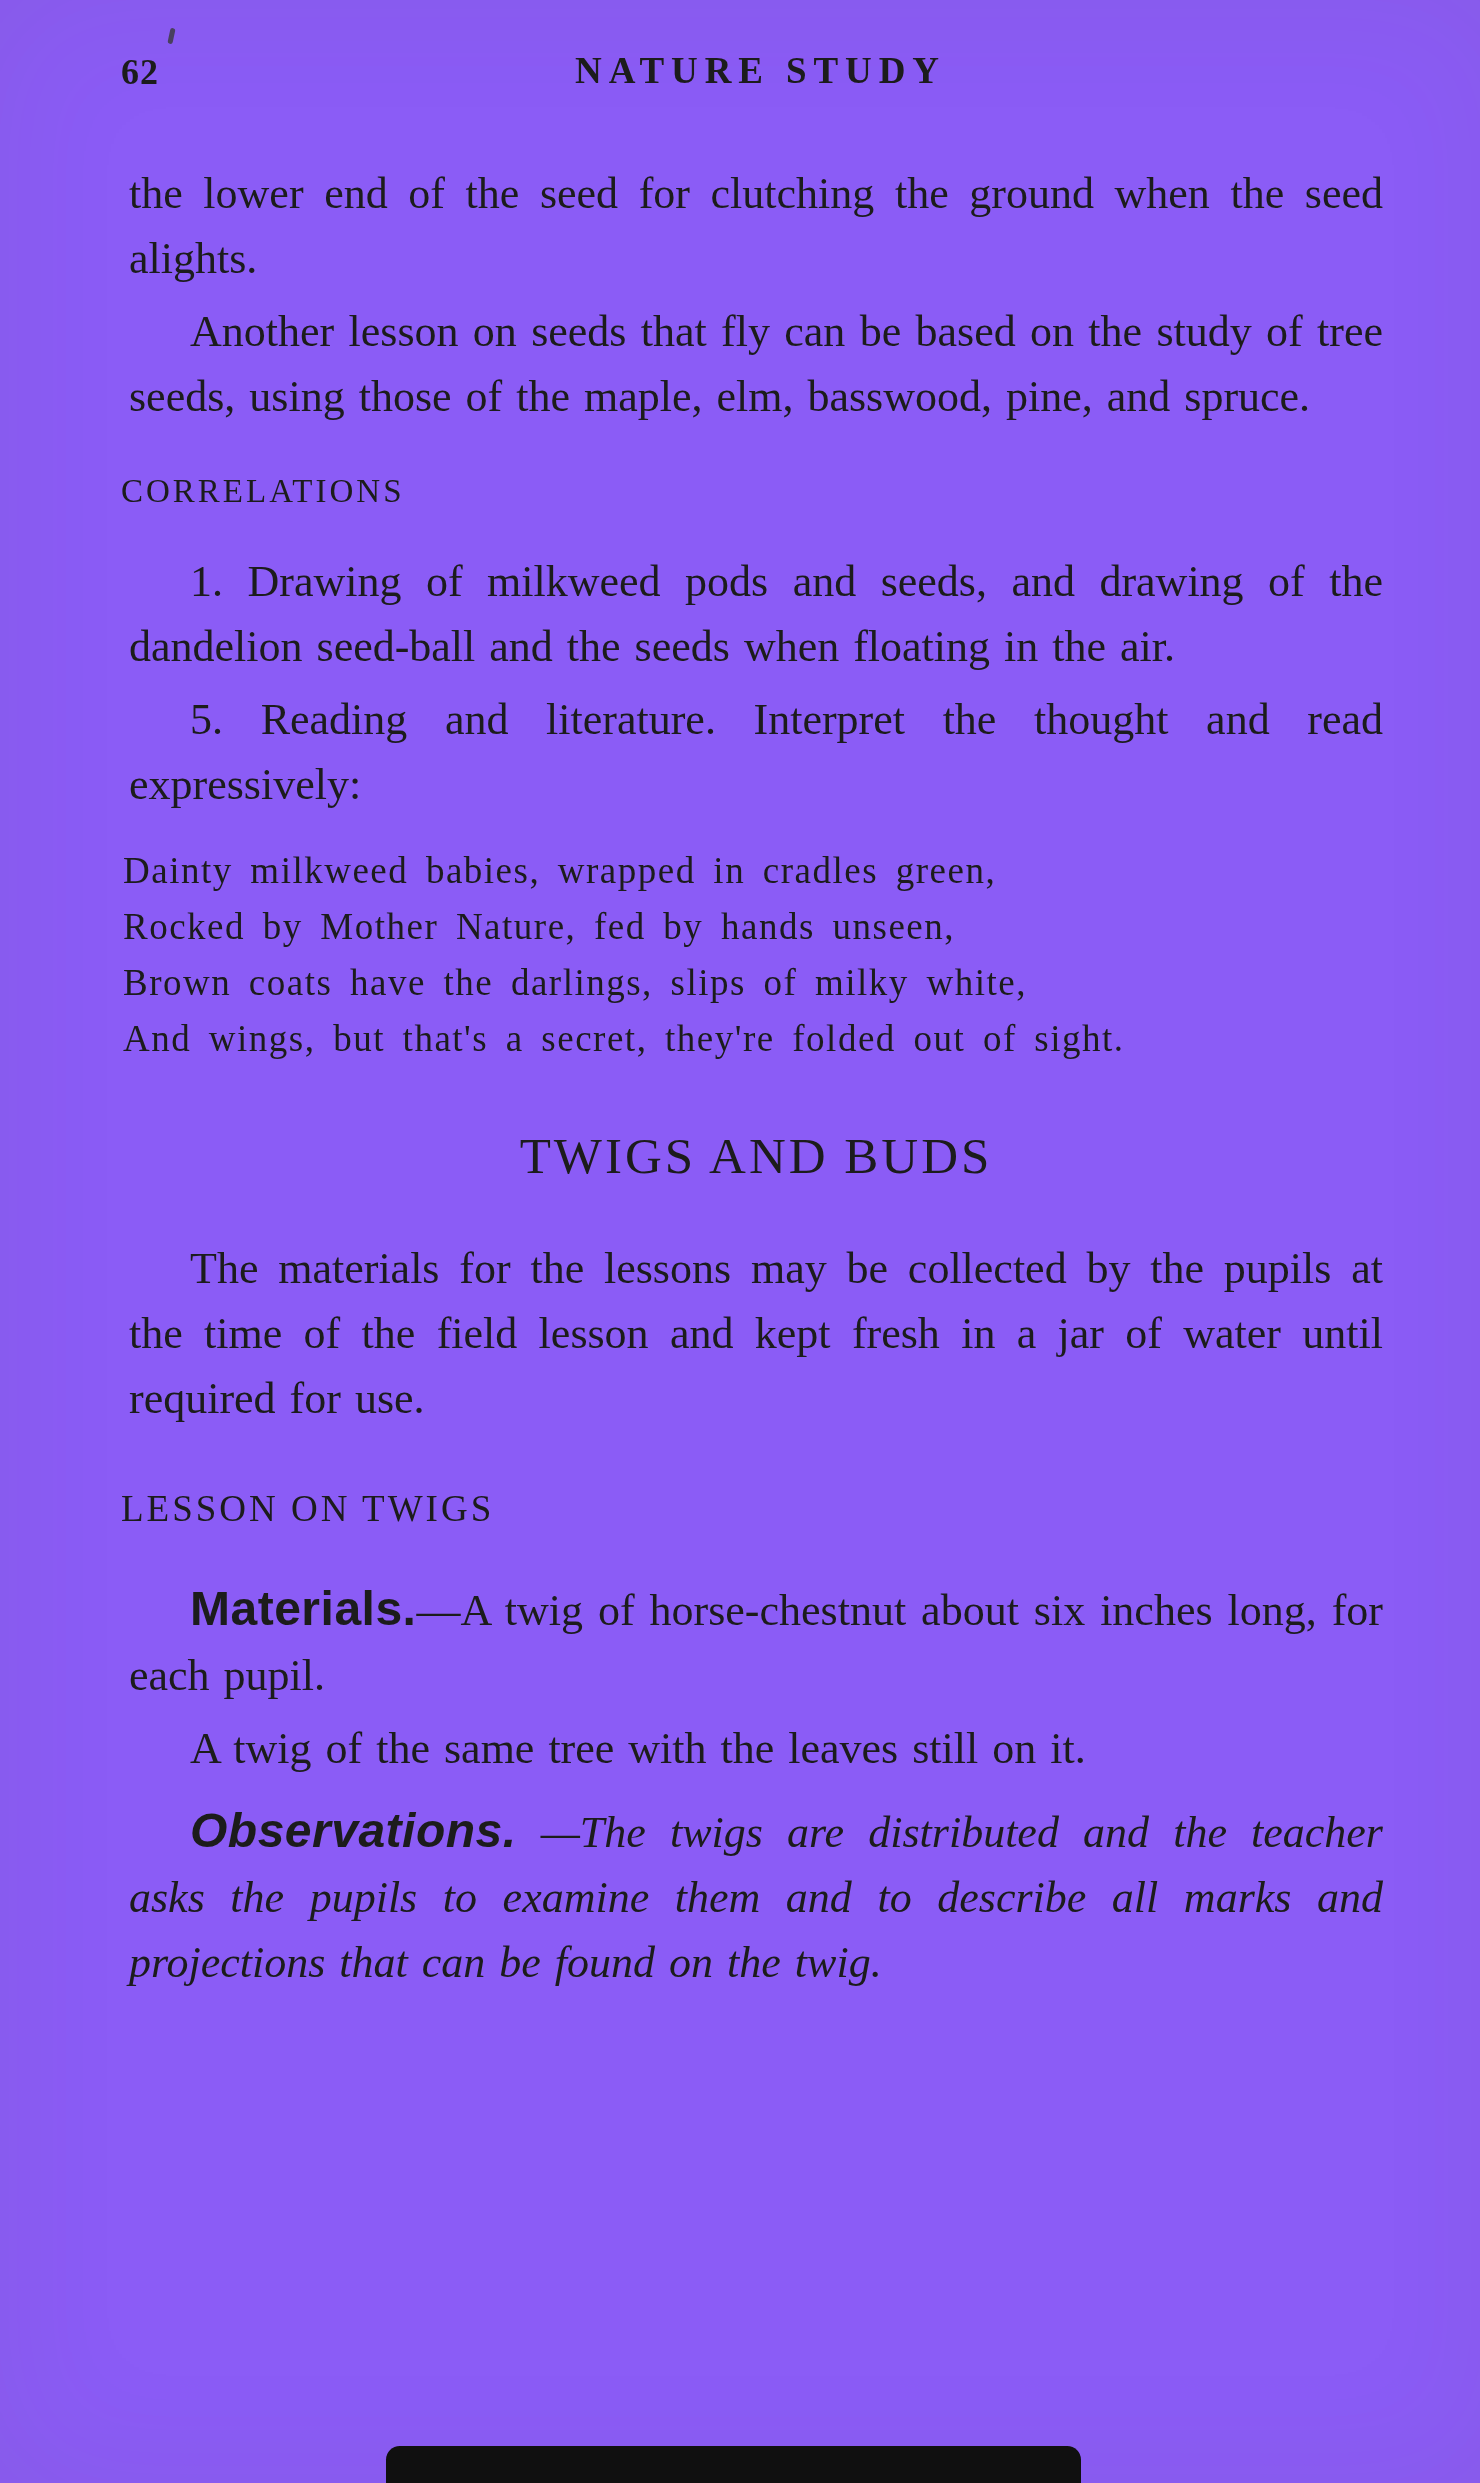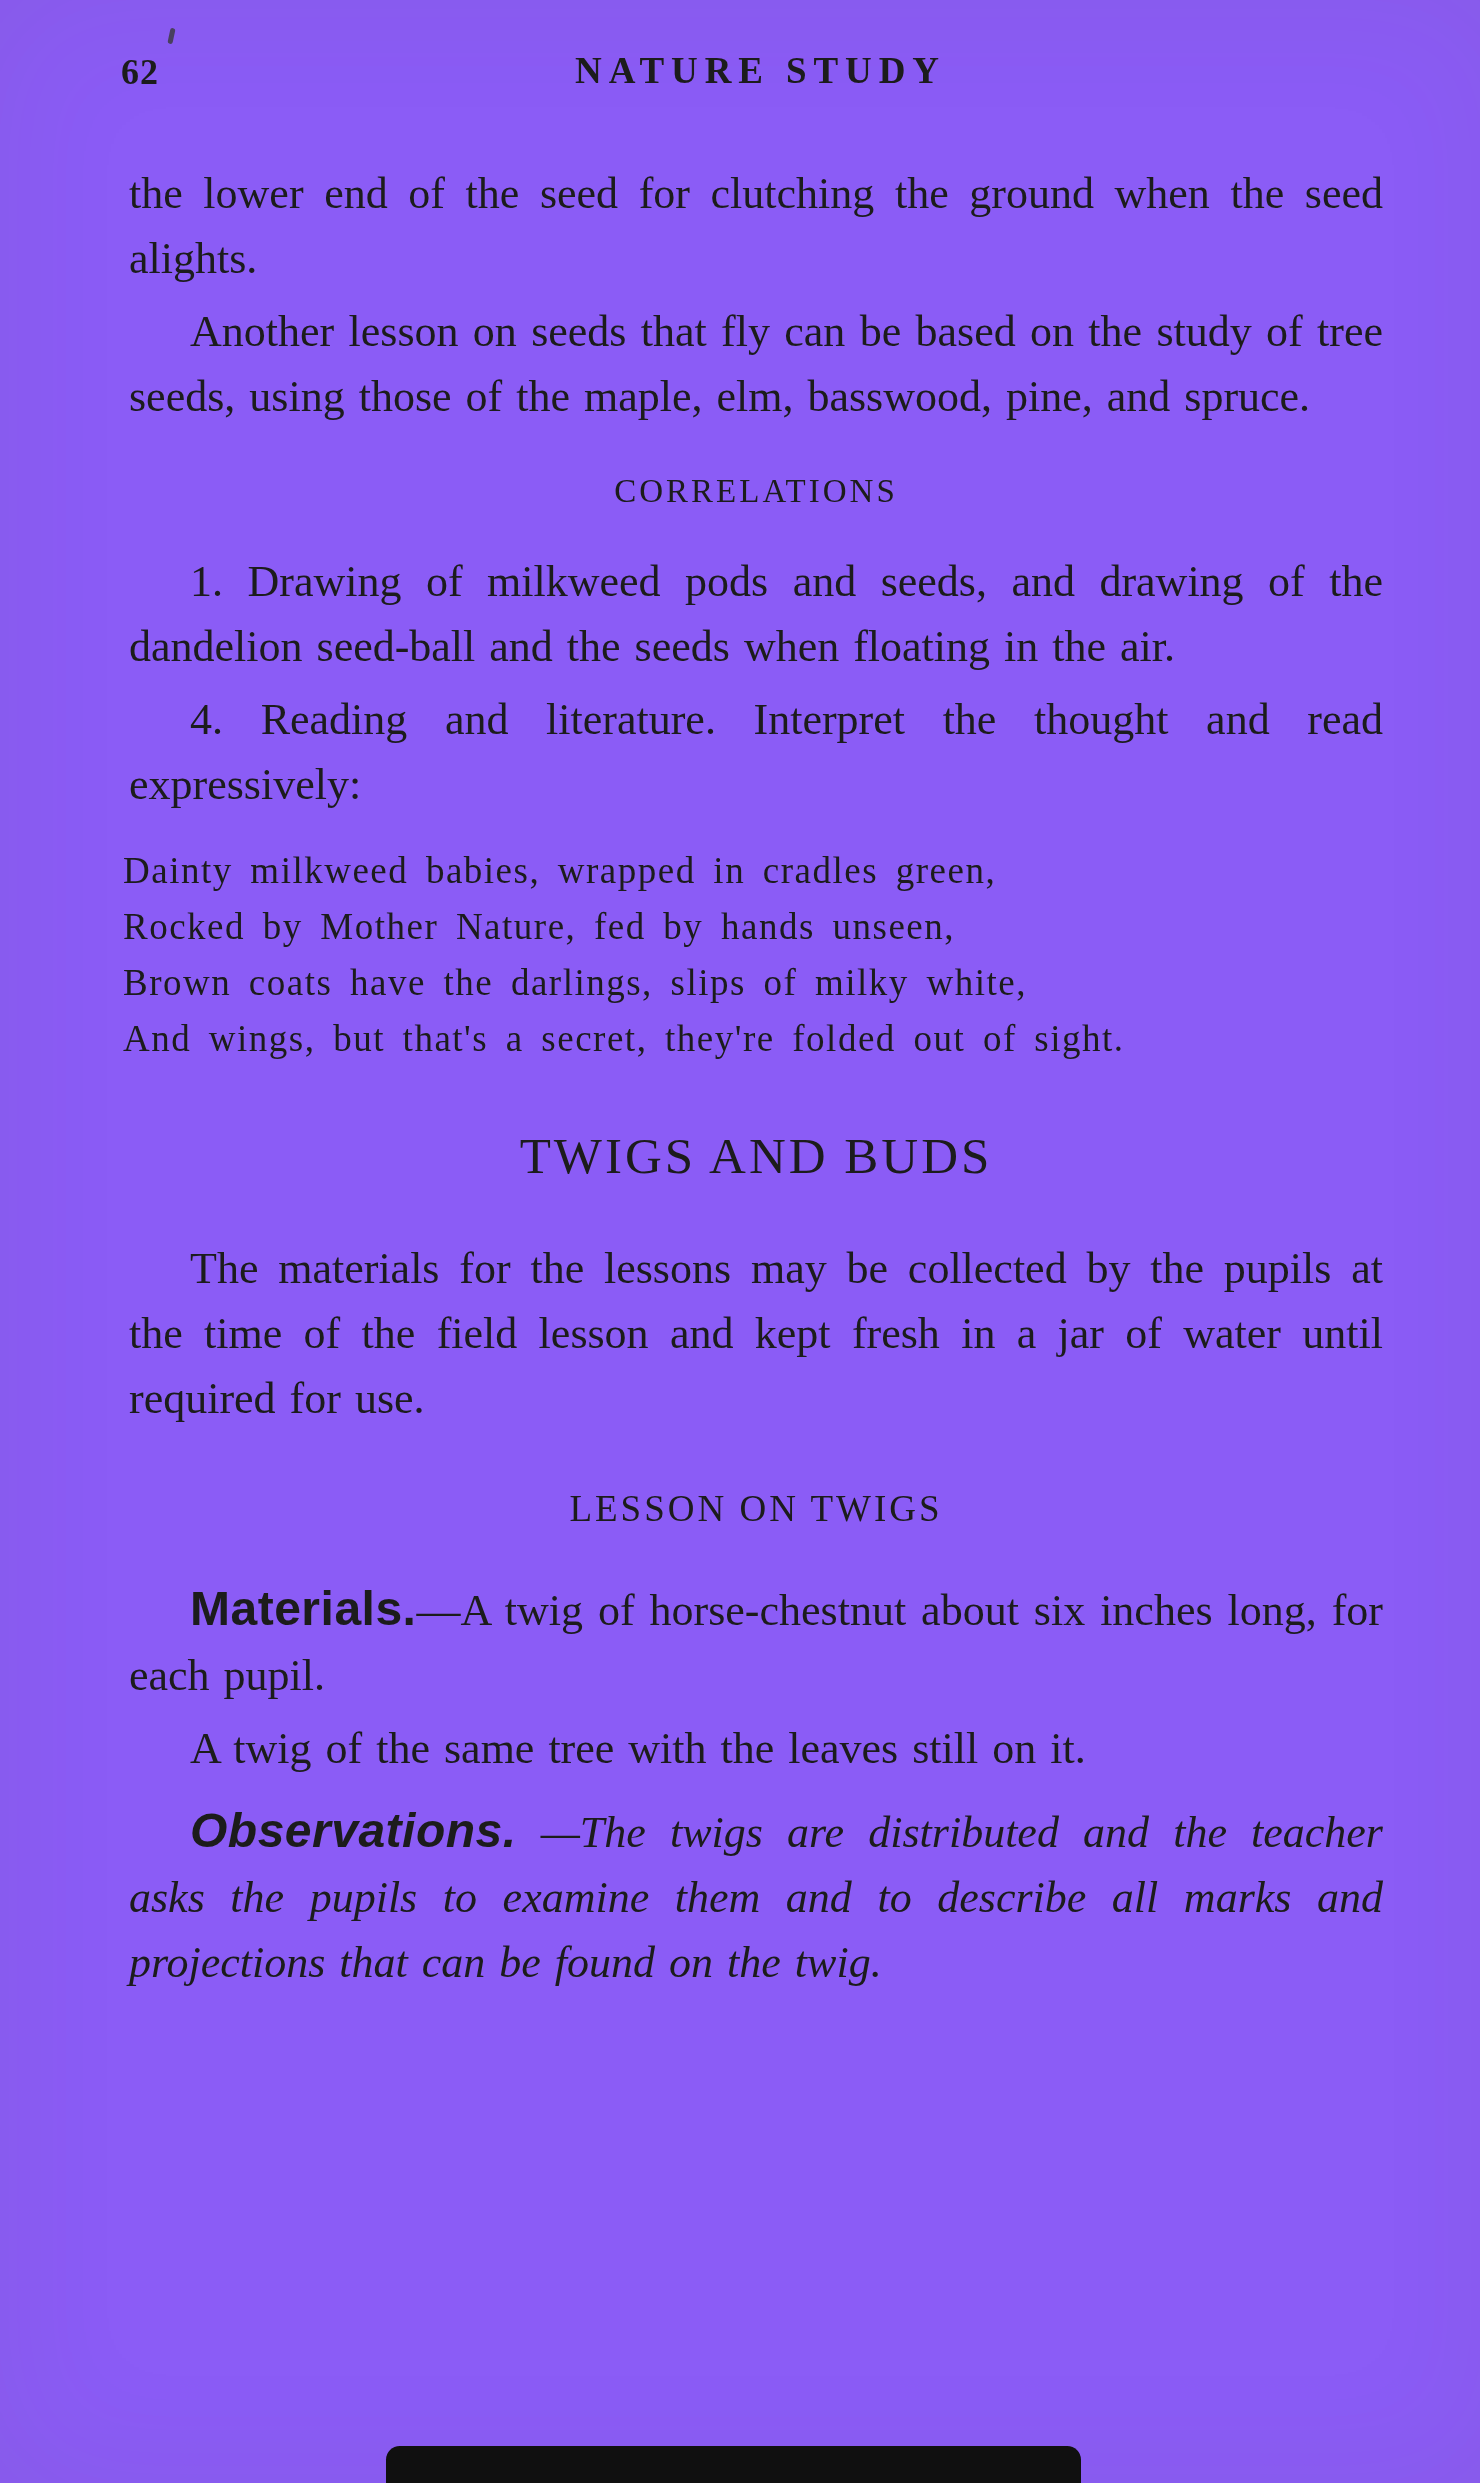--- a/index.html
+++ b/index.html
@@ -61,21 +61,20 @@
   .para {
     margin: 8px;
     text-align: justify;
     text-indent: 61px;
     word-spacing: 3px;
   }
   .para.no-indent { text-indent: 0; }
   .para.gap-top { margin-top: 17.7px; font-style: italic; }
   .subhead {
     margin: 29.6px 0 25.6px 0;
-    text-align: center;
     font-size: 33px;
     font-weight: normal;
     letter-spacing: 3px;
   }
   .subhead.bold {
     margin: 45px 0 35px 0;
     font-size: 37px;
     font-weight: normal;
     letter-spacing: 3px;
   }
@@ -124,21 +123,21 @@
   <main class="body-text">
 
     <p class="para no-indent">the lower end of the seed for clutching the ground when the seed alights.</p>
 
     <p class="para">Another lesson on seeds that fly can be based on the study of tree seeds, using those of the maple, elm, basswood, pine, and spruce.</p>
 
     <h3 class="subhead">CORRELATIONS</h3>
 
     <p class="para">1. Drawing of milkweed pods and seeds, and drawing of the dandelion seed-ball and the seeds when floating in the air.</p>
 
-    <p class="para">4. Reading and literature.  Interpret the thought and read expressively:</p>
+    <p class="para">5. Reading and literature.  Interpret the thought and read expressively:</p>
 
     <div class="verse">
       <div class="verse-line">Dainty milkweed babies, wrapped in cradles green,</div>
       <div class="verse-line">Rocked by Mother Nature, fed by hands unseen,</div>
       <div class="verse-line">Brown coats have the darlings, slips of milky white,</div>
       <div class="verse-line">And wings, but that's a secret, they're folded out of sight.</div>
     </div>
 
     <h2 class="chapter-title">TWIGS AND BUDS</h2>
 

